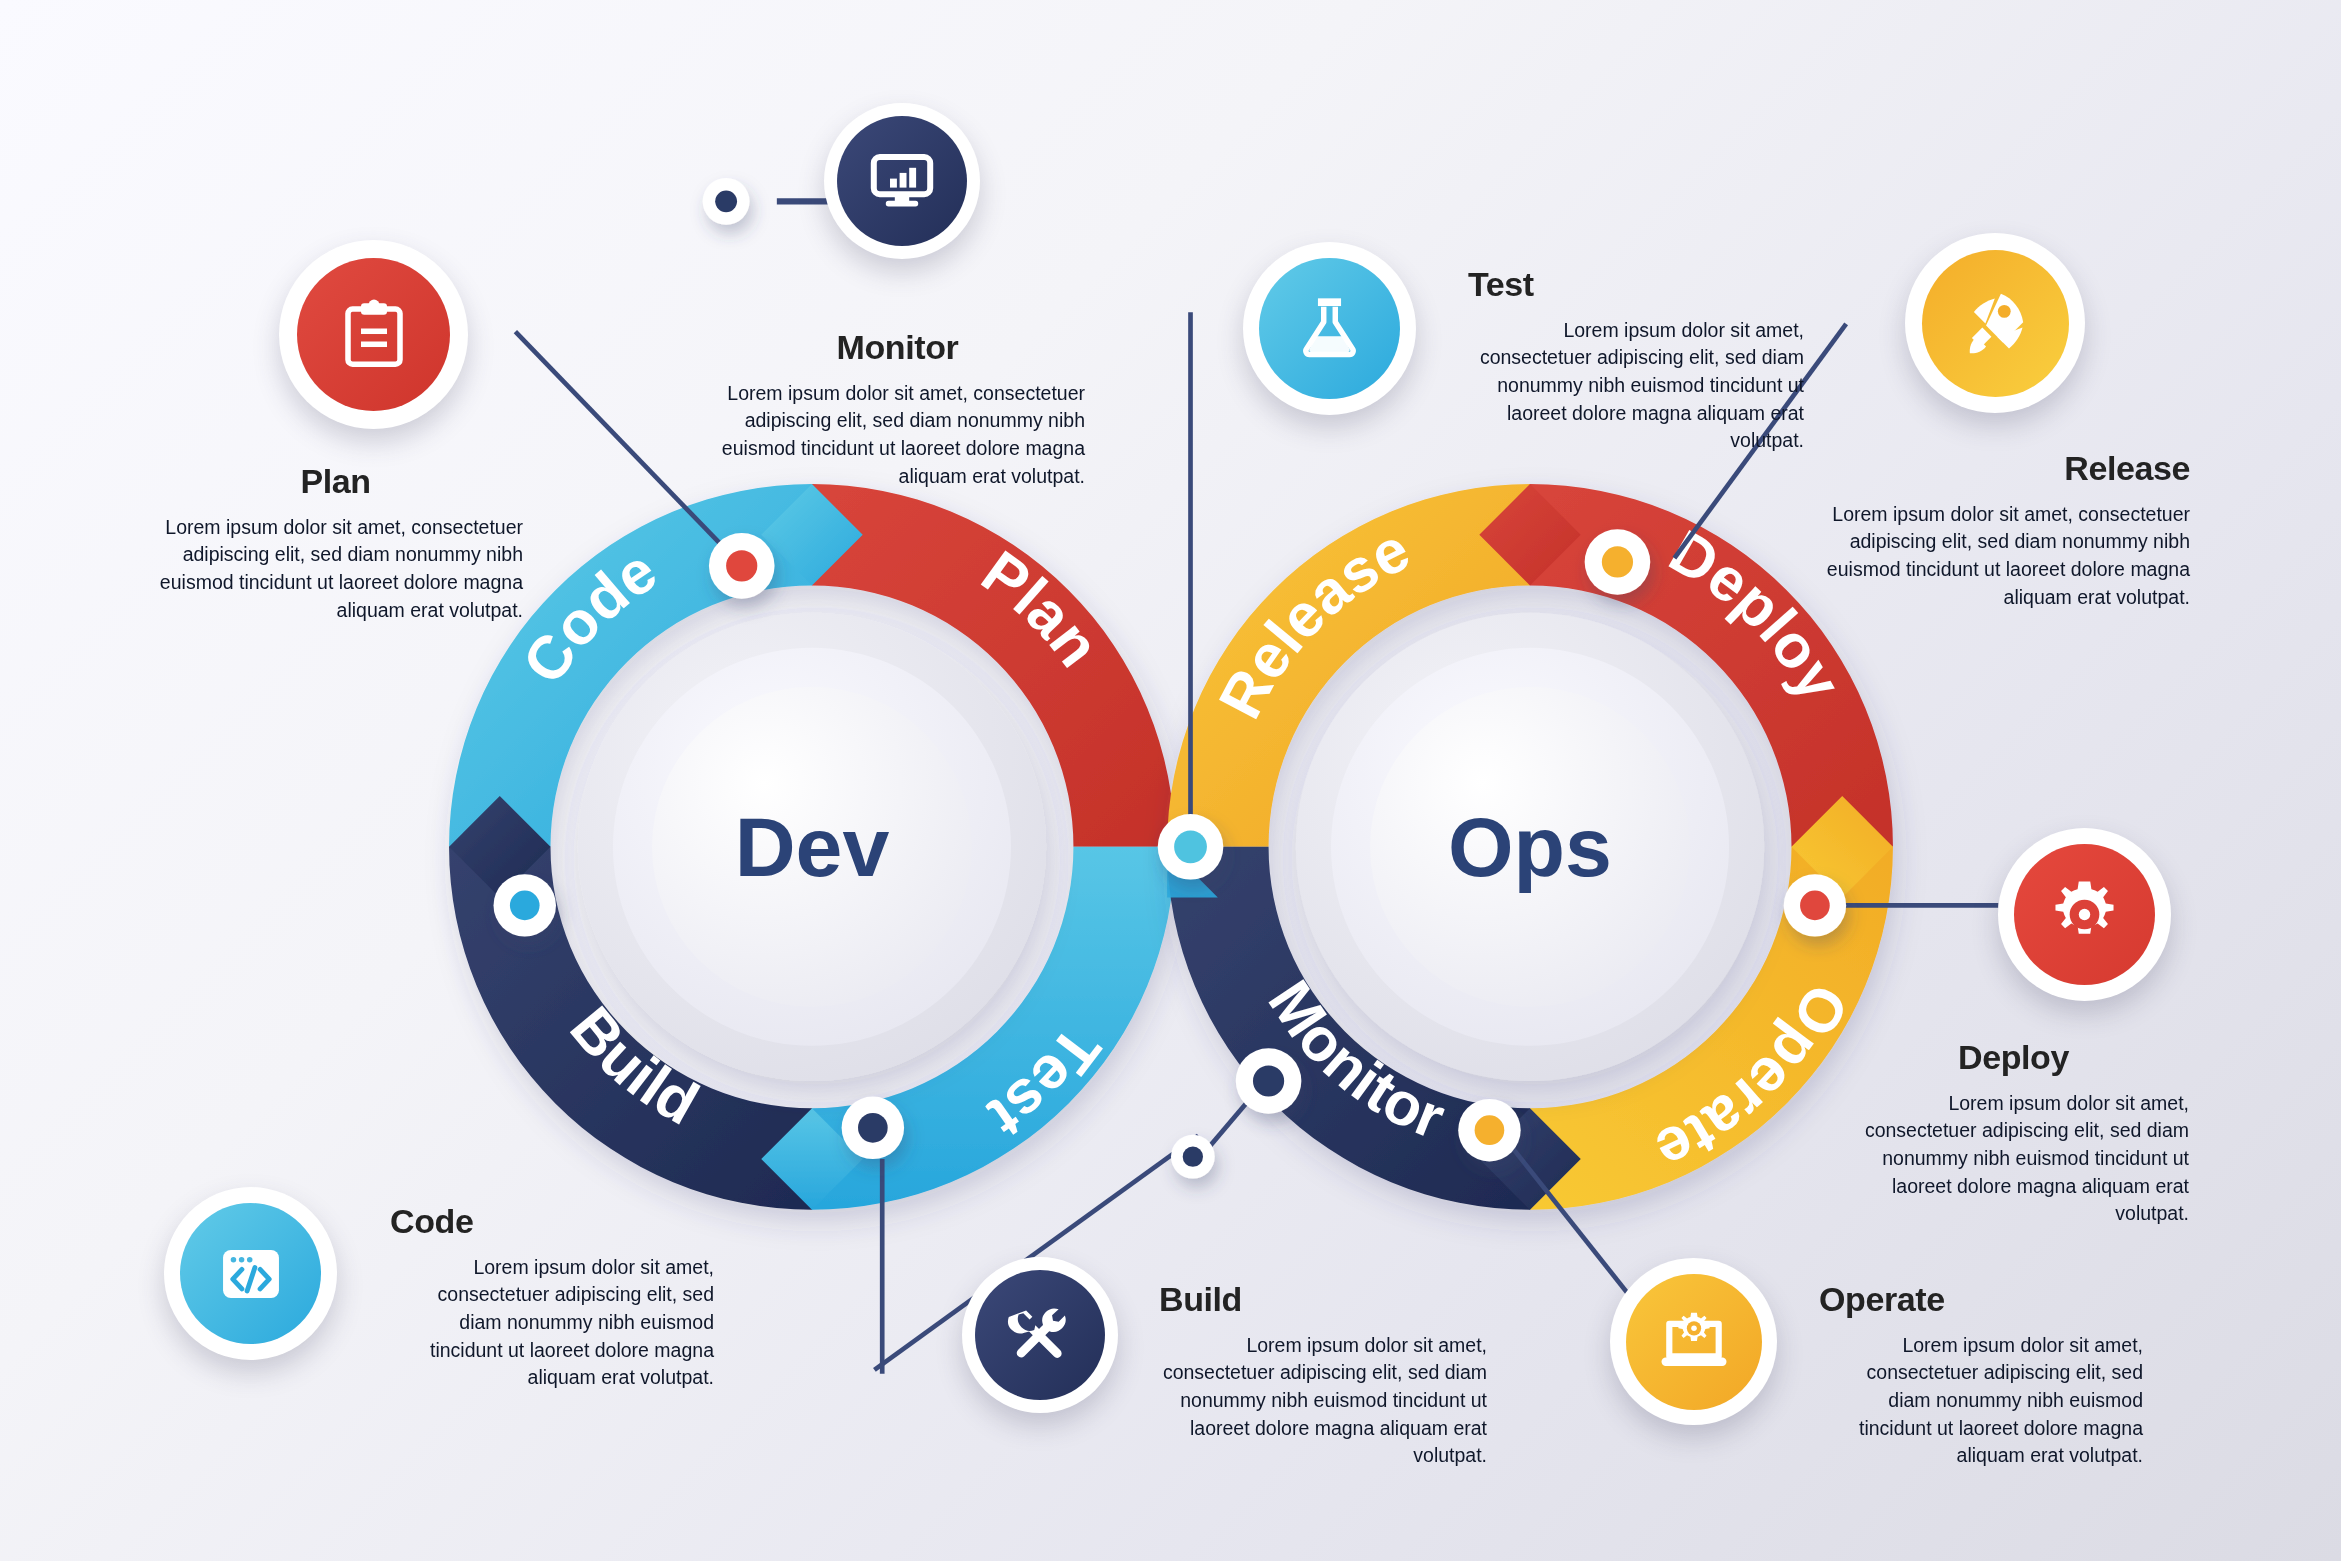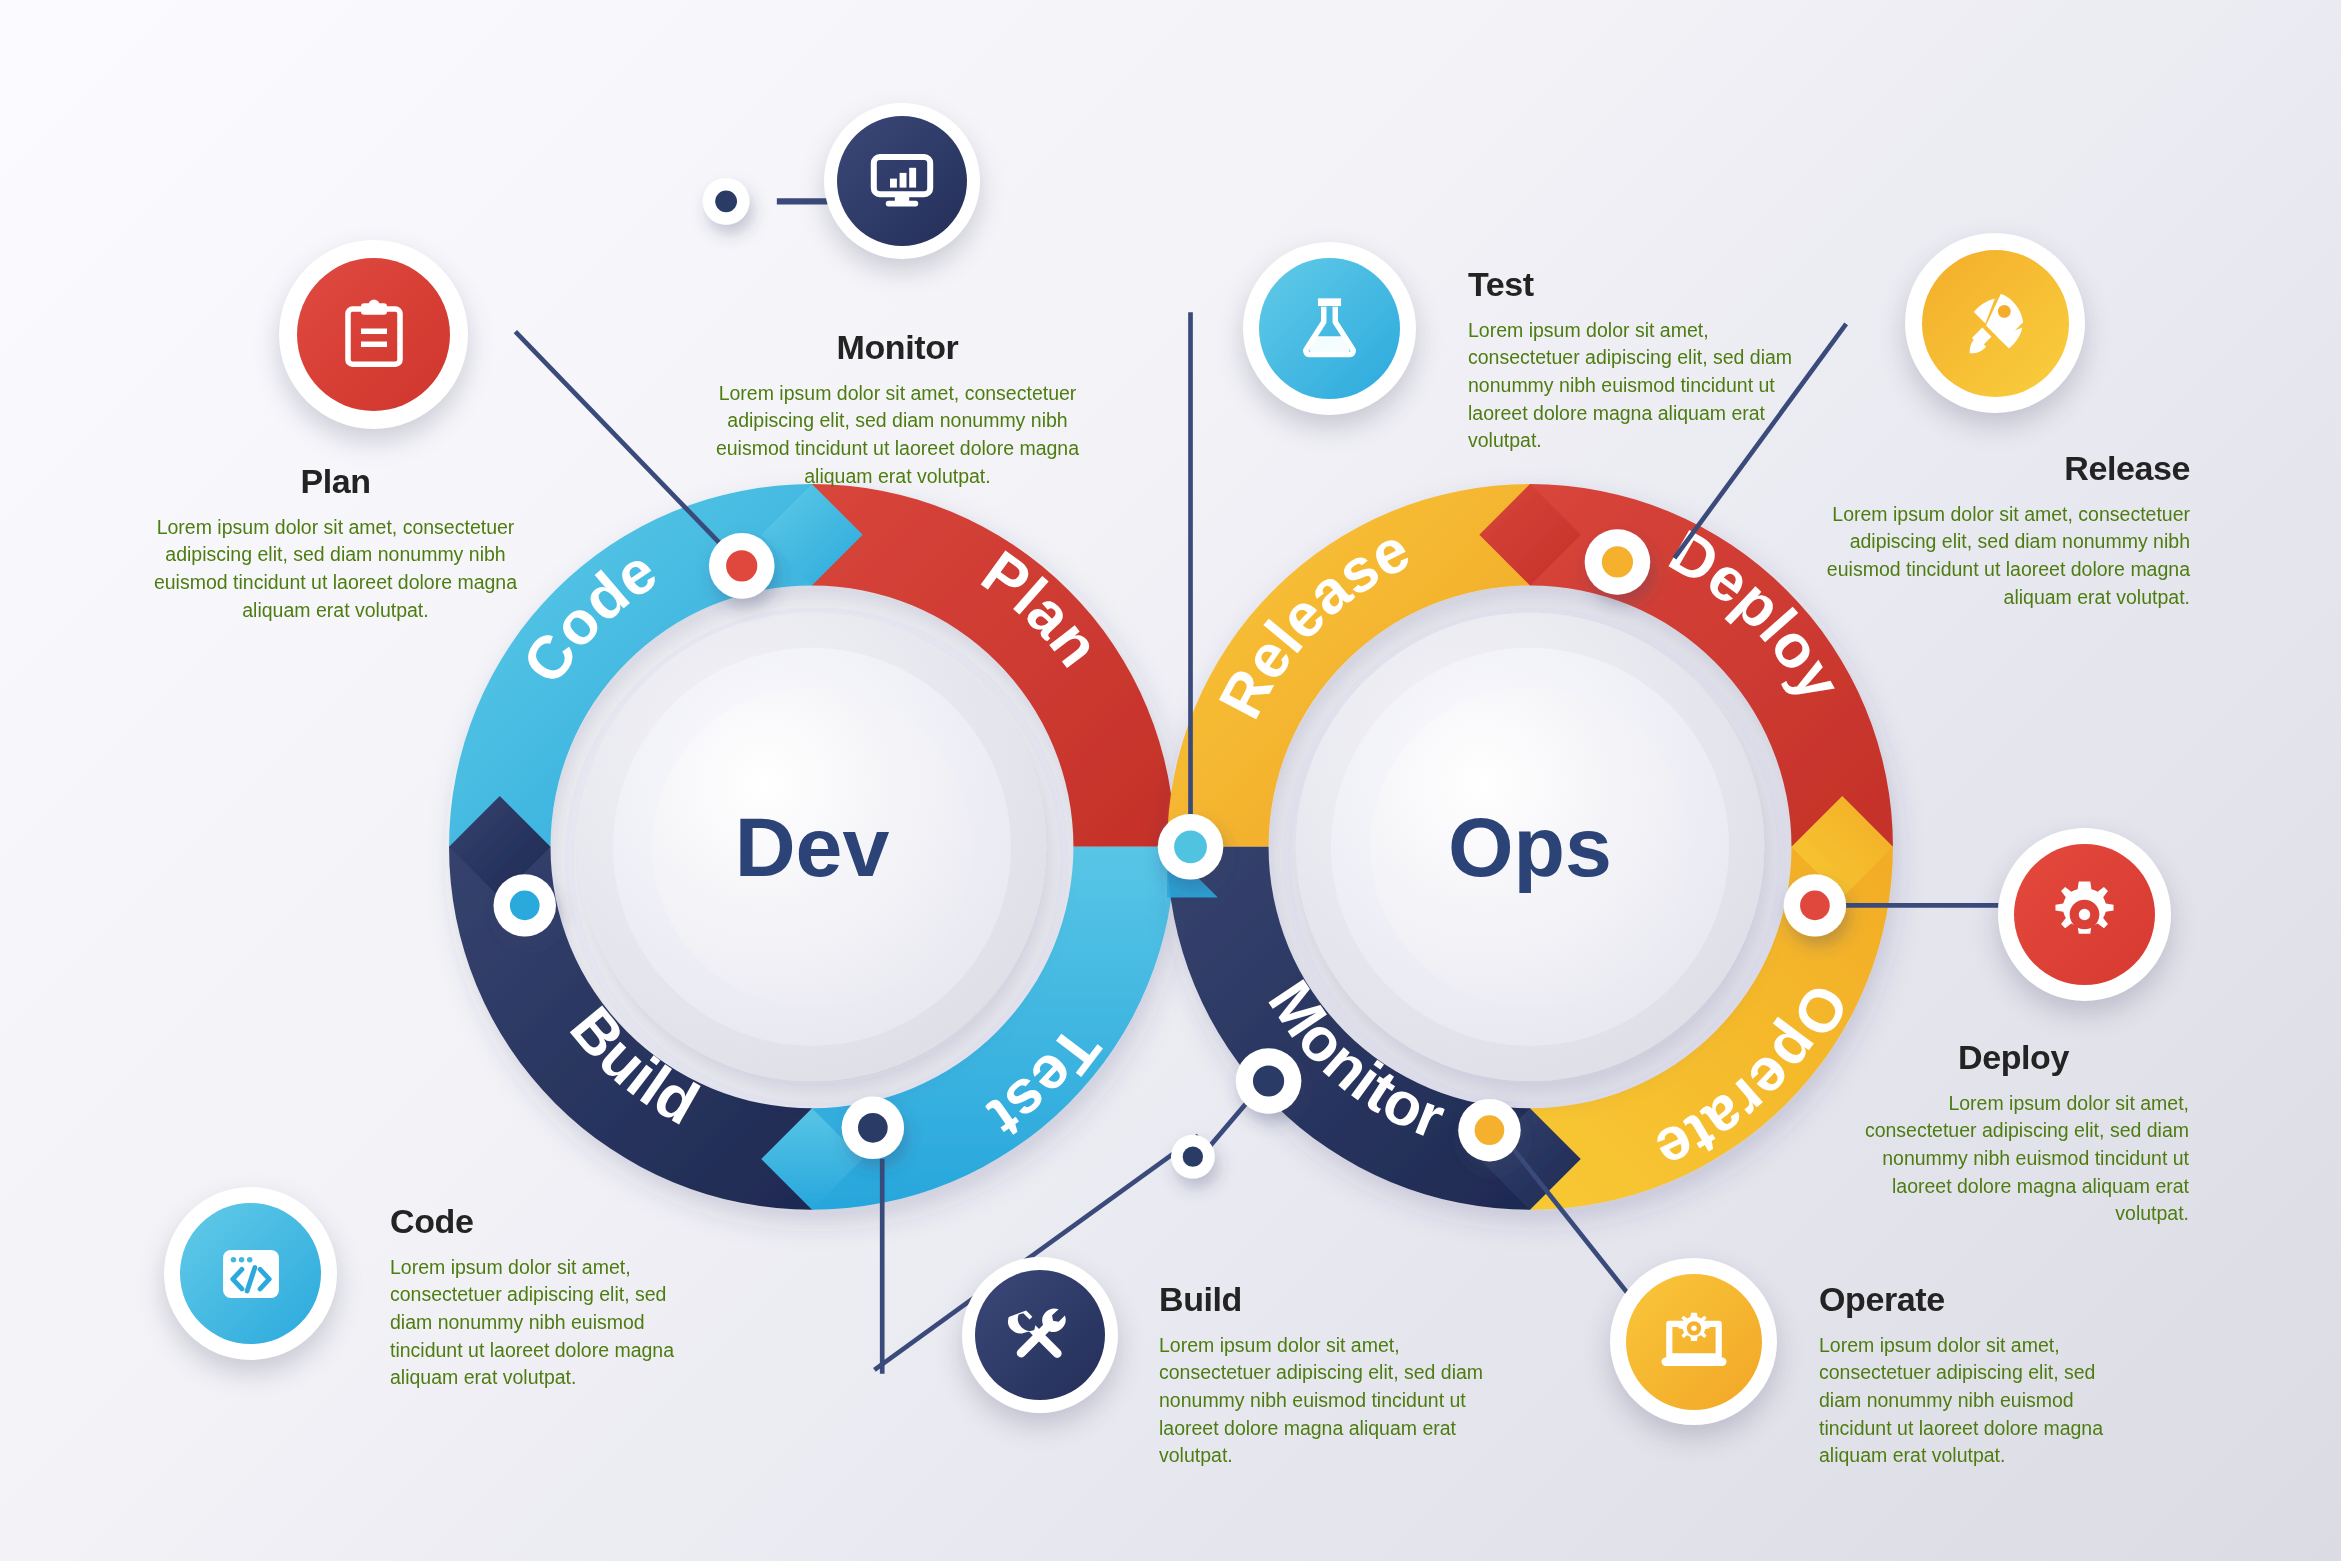--- a/index.html
+++ b/index.html
@@ -7,21 +7,21 @@
     width:2342px;height:1561px;overflow:hidden;
     font-family:"Liberation Sans","DejaVu Sans",sans-serif;
     background:linear-gradient(135deg,#fafaff 0%,#f4f4f8 35%,#e6e6ef 70%,#dbdbe4 100%);
     position:relative;
   }
   .stage{position:absolute;inset:0;}
   svg.loop{position:absolute;left:0;top:0;width:2342px;height:1561px;}
 
   .callout{position:absolute;}
   .c-title{font-weight:bold;color:#232323;letter-spacing:-0.4px;}
-  .c-body{color:#4d7c0f;line-height:1.42;}
+  .c-body{color:#0f172a;line-height:1.42;text-align:right;}
   .ta-c{text-align:center;}
   .ta-l{text-align:left;}
   .ta-r{text-align:right;}
 
   .badge{position:absolute;border-radius:50%;background:#fff;
          box-shadow:0 12.5px 26.5px rgba(60,60,90,.22);
          display:flex;align-items:center;justify-content:center;}
   .badge .disc{border-radius:50%;display:flex;align-items:center;justify-content:center;}
 </style>
 </head>

